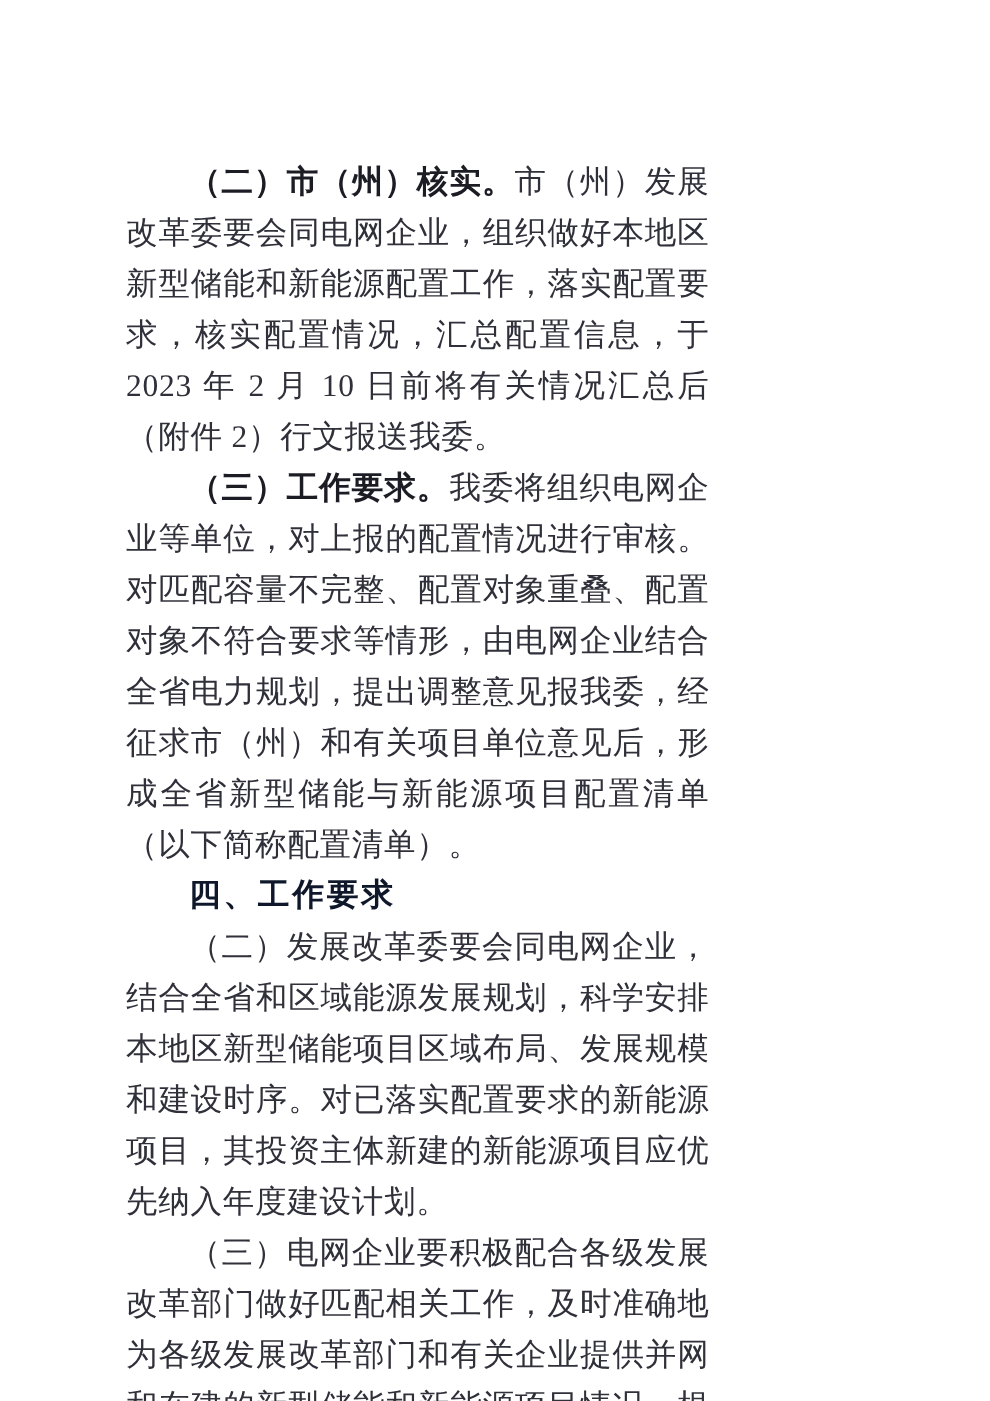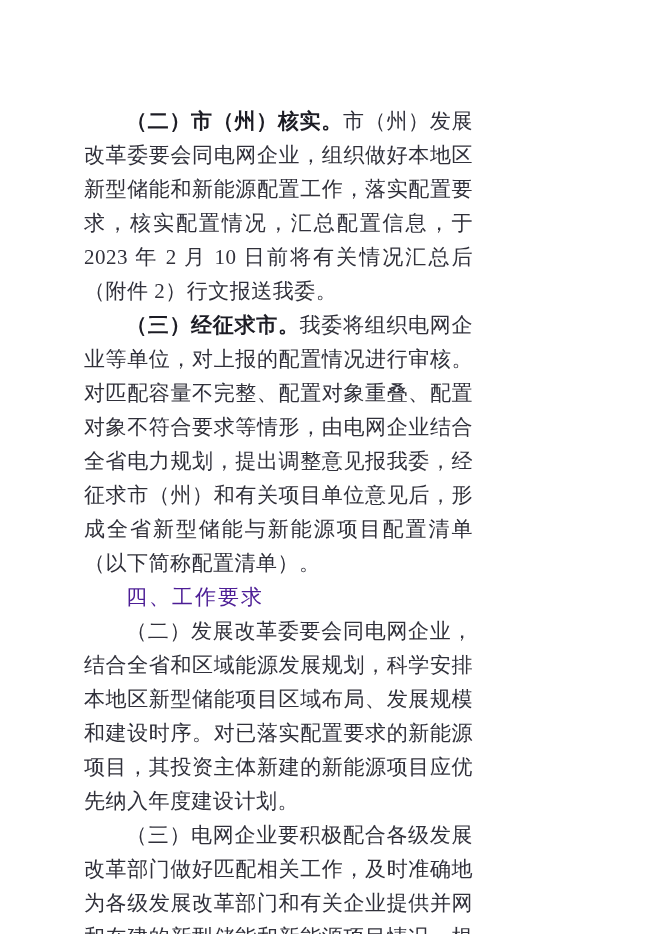--- a/index.html
+++ b/index.html
@@ -27,35 +27,35 @@
     text-align: justify;
     text-justify: inter-character;
     text-indent: 2em;
   }
   .para .lead {
     font-weight: bold;
     color: #1c1c24;
   }
   .section-heading {
     text-indent: 2em;
-    font-weight: normal;
-    color: #4c1d95;
+    font-weight: bold;
+    color: #0f172a;
     font-family: "Liberation Sans", "DejaVu Sans", sans-serif;
     letter-spacing: 2px;
   }
 </style>
 </head>
 <body>
 
 <div class="page">
   <div class="doc-body">
 
     <p class="para"><span class="lead">（二）市（州）核实。</span><span>市（州）发展改革委要会同电网企业，组织做好本地区新型储能和新能源配置工作，落实配置要求，核实配置情况，汇总配置信息，于 2023 年 2 月 10 日前将有关情况汇总后（附件 2）行文报送我委。</span></p>
 
-    <p class="para"><span class="lead">（三）经征求市。</span><span>我委将组织电网企业等单位，对上报的配置情况进行审核。对匹配容量不完整、配置对象重叠、配置对象不符合要求等情形，由电网企业结合全省电力规划，提出调整意见报我委，经征求市（州）和有关项目单位意见后，形成全省新型储能与新能源项目配置清单（以下简称配置清单）。</span></p>
+    <p class="para"><span class="lead">（三）工作要求。</span><span>我委将组织电网企业等单位，对上报的配置情况进行审核。对匹配容量不完整、配置对象重叠、配置对象不符合要求等情形，由电网企业结合全省电力规划，提出调整意见报我委，经征求市（州）和有关项目单位意见后，形成全省新型储能与新能源项目配置清单（以下简称配置清单）。</span></p>
 
     <div class="section-heading">四、工作要求</div>
 
 
     <p class="para">（二）发展改革委要会同电网企业，结合全省和区域能源发展规划，科学安排本地区新型储能项目区域布局、发展规模和建设时序。对已落实配置要求的新能源项目，其投资主体新建的新能源项目应优先纳入年度建设计划。</p>
 
     <p class="para">（三）电网企业要积极配合各级发展改革部门做好匹配相关工作，及时准确地为各级发展改革部门和有关企业提供并网和在建的新型储能和新能源项目情况，根据全省能源发展规划加强专业指导和协调服务。对落实储能配置要求的新能源项目，</p>
 
   </div>
 </div>

